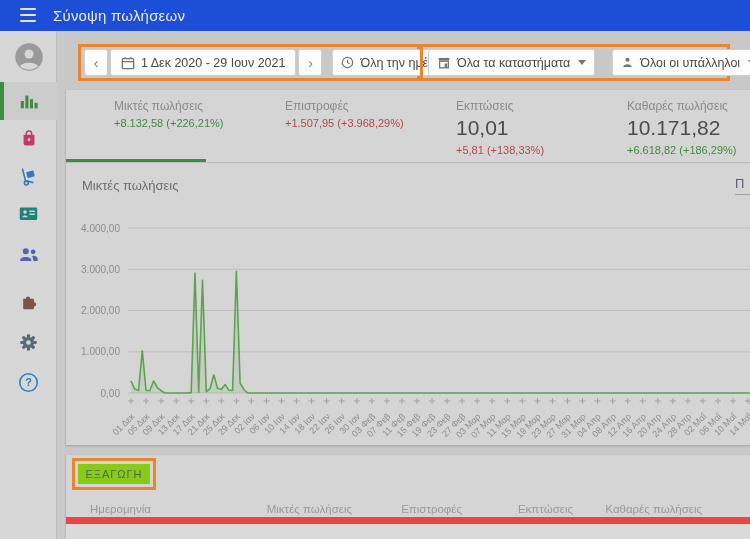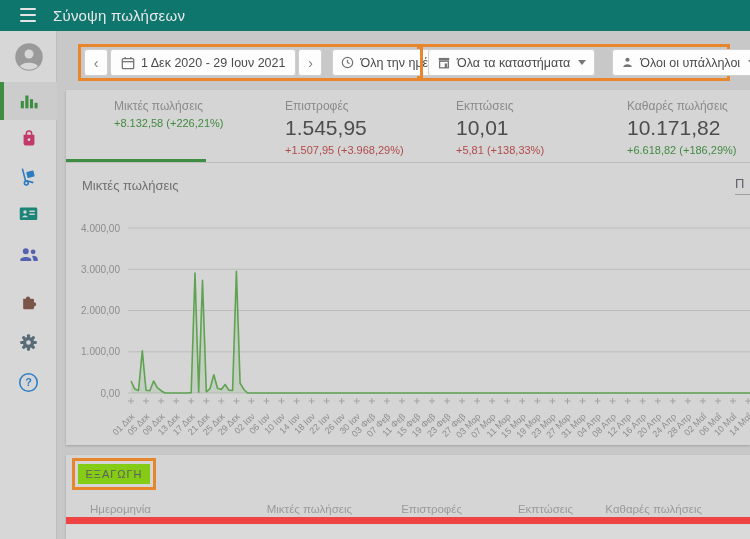--- a/index.html
+++ b/index.html
@@ -1,20 +1,20 @@
 <!DOCTYPE html>
 <html><head>
 <meta charset="utf-8">
 <style>
   html,body{margin:0;padding:0;background:#b8b8b8;}
   *{box-sizing:border-box;font-family:"Liberation Sans","DejaVu Sans",sans-serif;}
   .app{position:relative;width:750px;height:539px;background:#c8c8c8;overflow:hidden;}
 
   
-  .topbar{position:absolute;left:0;top:0;width:750px;height:31px;background:#0f766e;display:flex;align-items:center;}
+  .topbar{position:absolute;left:0;top:0;width:750px;height:31px;background:#1d4ed8;display:flex;align-items:center;}
   .burger{position:absolute;left:20px;top:8px;width:16px;height:14px;display:flex;flex-direction:column;justify-content:space-between;cursor:pointer;}
   .burger i{display:block;height:2px;background:#e4e4e4;border-radius:1px;}
   .topbar-title{position:absolute;left:53px;top:0;line-height:31px;font-size:15px;color:#e9e9e9;letter-spacing:.2px;}
 
   
   .sidebar{position:absolute;left:0;top:31px;width:57px;height:508px;background:#d7d7d7;border-right:1px solid #bdbdbd;}
   .side-item{position:absolute;left:0;width:57px;height:38px;display:flex;align-items:center;justify-content:center;cursor:pointer;}
   .side-item.active{background:#cccccc;}
   .side-item.active::before{content:"";position:absolute;left:0;top:0;width:4px;height:100%;background:#3e8e41;}
   .side-item svg{display:block;}
@@ -194,21 +194,20 @@
   </div>
 
   <section class="card main-card">
     <div class="metrics">
       <div class="metric active">
         <div class="m-label">Μικτές πωλήσεις</div>
         <div class="m-change" data-trend="positive">+8.132,58 (+226,21%)</div>
       </div>
       <div class="metric">
         <div class="m-label">Επιστροφές</div>
-        <div class="m-value">1.545,95</div>
         <div class="m-change" data-trend="negative">+1.507,95 (+3.968,29%)</div>
       </div>
       <div class="metric">
         <div class="m-label">Εκπτώσεις</div>
         <div class="m-value">10,01</div>
         <div class="m-change" data-trend="negative">+5,81 (+138,33%)</div>
       </div>
       <div class="metric">
         <div class="m-label">Καθαρές πωλήσεις</div>
         <div class="m-value">10.171,82</div>

